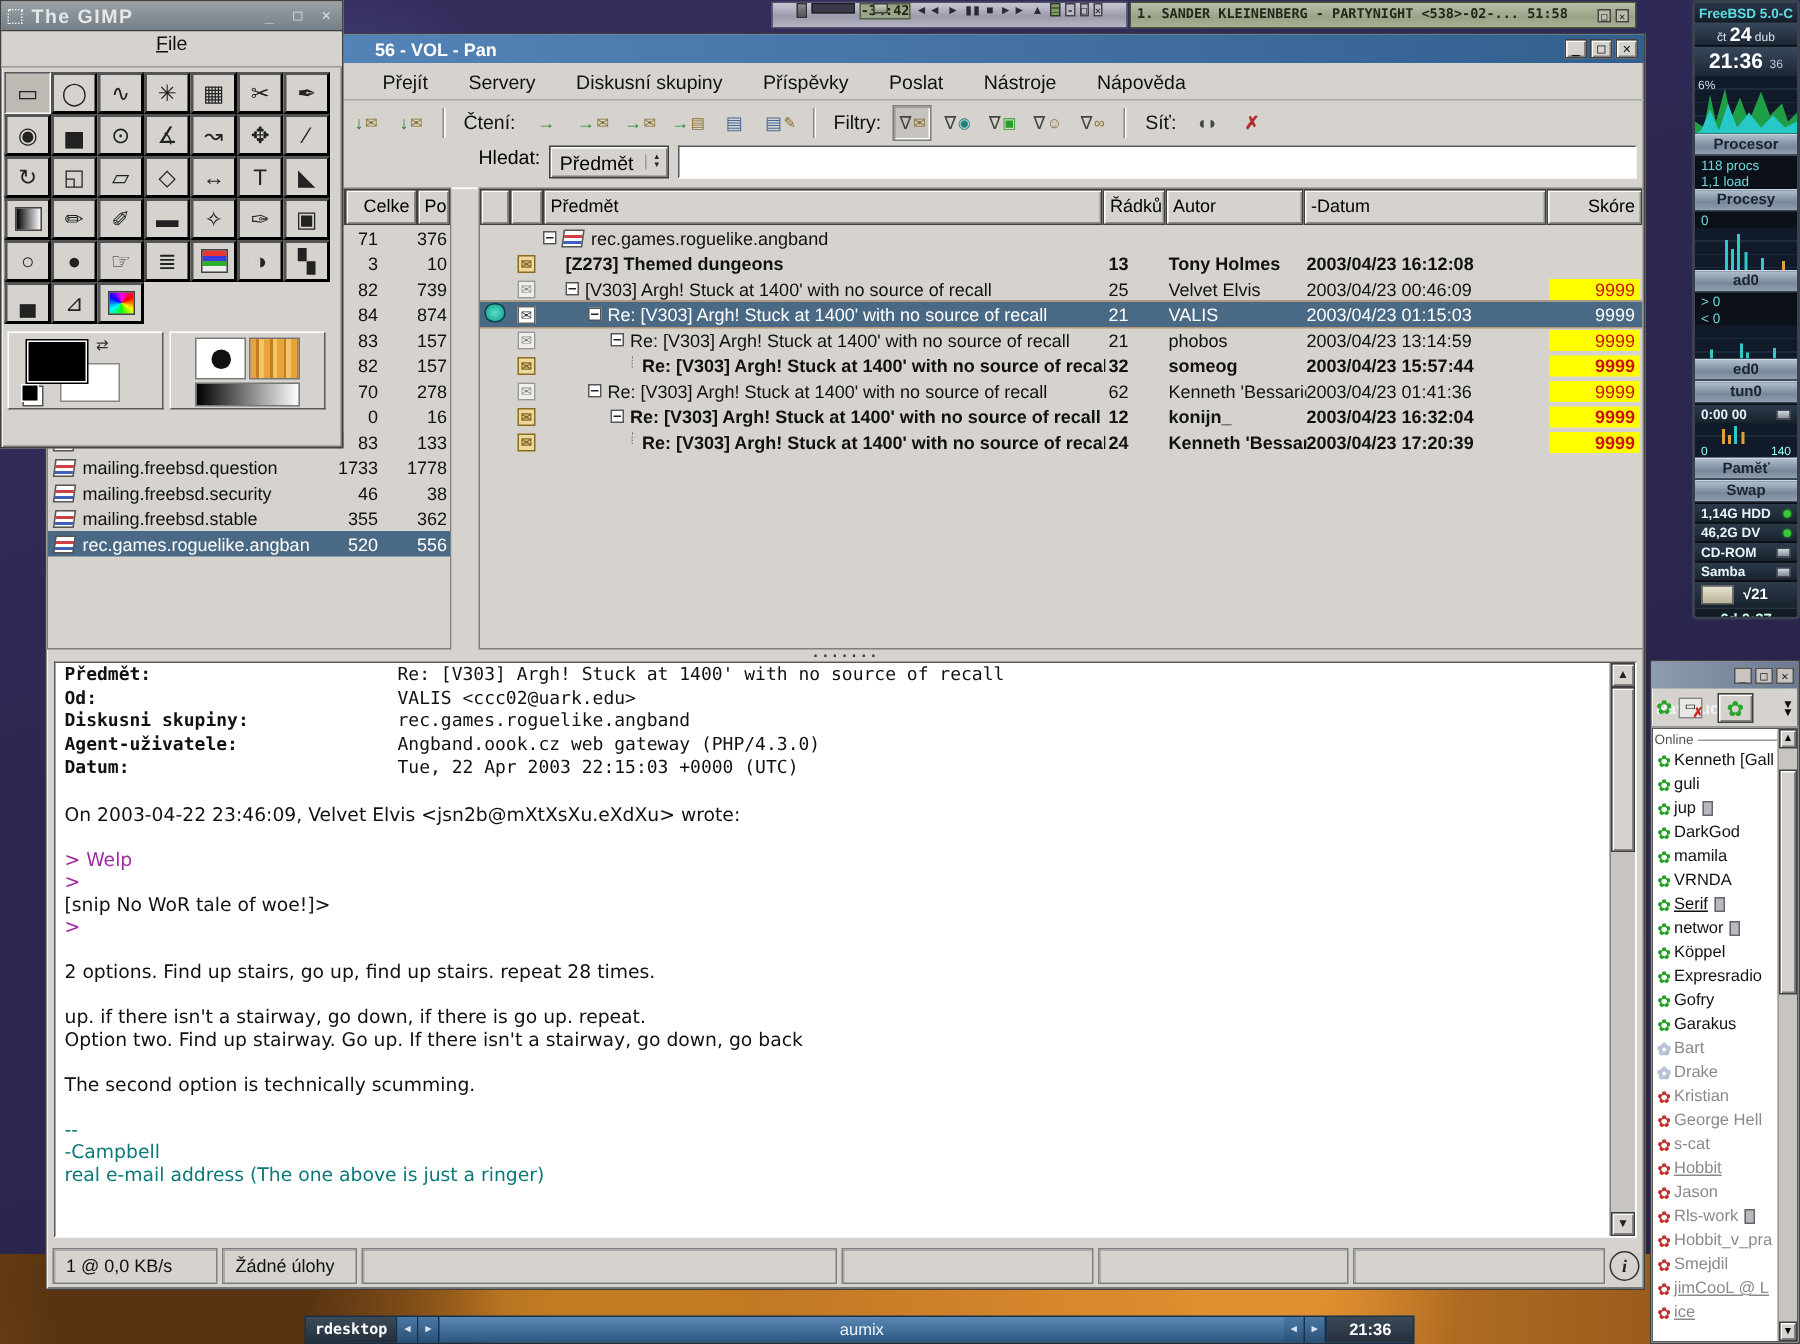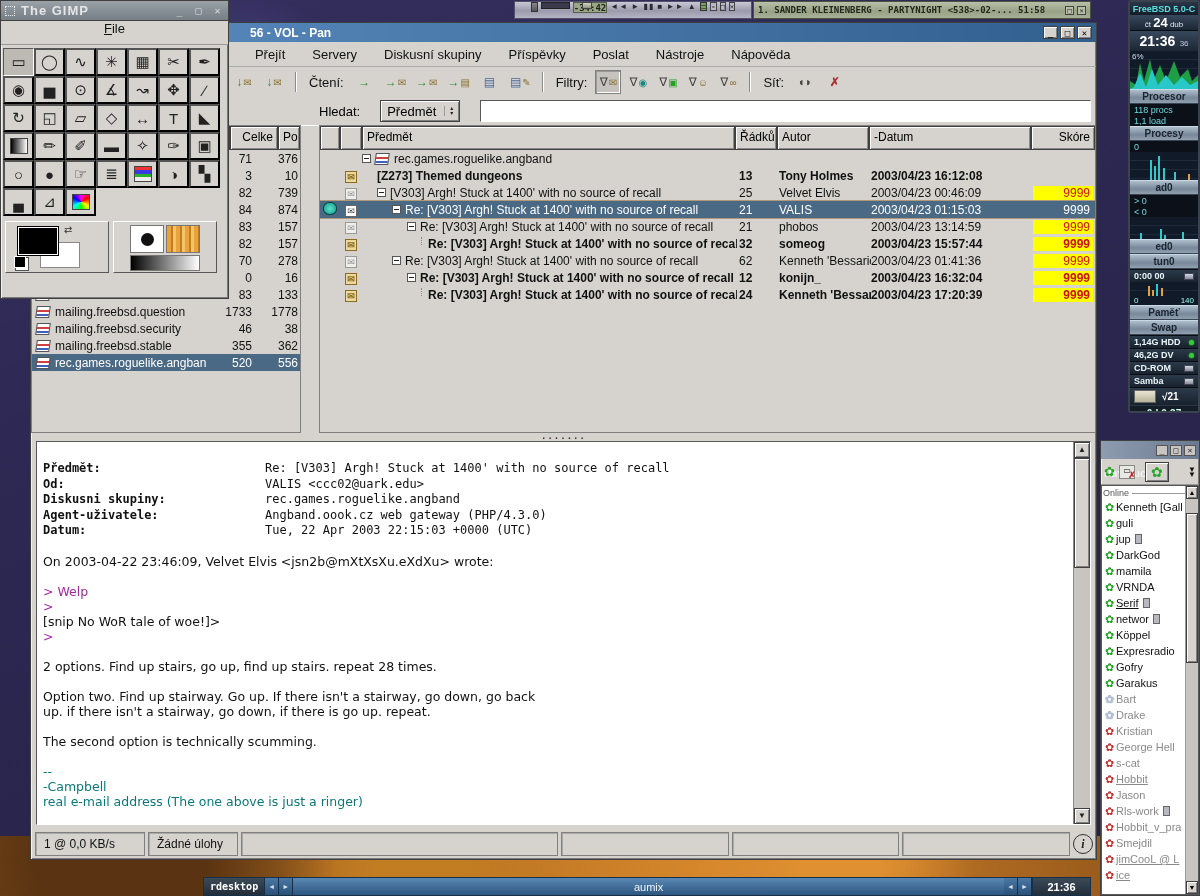--- a/index.html
+++ b/index.html
@@ -78,21 +78,21 @@
   .titem.sep i { display:block; width:2px; height:20px; border-left:1px solid #8a8a8a; border-right:1px solid #fff; margin:0 4px; }
   .titem .tlabel { font:13px "Liberation Sans",sans-serif; color:#111; padding:0 4px; }
   .tbtn { min-width:26px; height:24px; background:#d6d3ce; border:1px solid #d6d3ce; display:flex; align-items:center; justify-content:center; gap:0; font-size:12px; color:#444; padding:0 2px; }
   .titem.pressed .tbtn { background:#c6c3be; border:1px solid #808080; box-shadow:inset 1px 1px 0 #999, inset -1px -1px 0 #fff; }
   .titem.green .tbtn .g1 { color:#2e8b2e; font-weight:bold; }
   .titem.blue .tbtn .g1 { color:#4a6a9a; }
   .titem.red .tbtn .g1 { color:#b03030; font-weight:bold; }
   .titem.teal .tbtn .g2 { color:#18867e; }
   .titem.green2 .tbtn .g2 { color:#28a028; }
   .tbtn .g2 { font-size:10px; color:#8a7030; margin-left:1px; }
-  #pan .psearch { height:28px; display:flex; align-items:center; gap:20px; padding-left:288px; }
+  #pan .psearch { height:28px; display:flex; gap:6px; padding-left:288px; }
   #pan .psearch .slabel { font:13px "Liberation Sans",sans-serif; }
   #pan .combo { height:22px; background:#d6d3ce; border:1px solid #404040; box-shadow:inset 1px 1px 0 #fff,inset -1px -1px 0 #808080; display:flex; align-items:center; gap:8px; padding:0 6px; font:13px "Liberation Sans",sans-serif; }
   #pan .combo .spin { display:flex; flex-direction:column; font-size:6px; line-height:5px; color:#222; border-left:1px solid #999; padding-left:5px; }
   #pan .sinput { flex:1; height:22px; background:#fff; border:1px solid #58585a; border-right-color:#fff; border-bottom-color:#fff; margin-right:5px; font:13px "Liberation Sans",sans-serif; padding:0 4px; }
 
   
   #panes { position:absolute; left:0; top:102px; width:1065px; height:308px; display:flex; }
   #fpane { width:270px; border:1px solid #808080; background:#d6d3ce; overflow:hidden; }
   .hrow { display:flex; height:24px; }
   .hcell { background:#d6d3ce; border:1px solid #404040; box-shadow:inset 1px 1px 0 #fff, inset -1px -1px 0 #8a8a8a; font:12px "Liberation Sans",sans-serif; padding:3px 4px 0 4px; white-space:nowrap; overflow:hidden; }
@@ -131,21 +131,21 @@
   .m-row .date { width:162px; white-space:nowrap; overflow:hidden; flex:none; }
   .m-row .score { width:60px; margin-right:2px; text-align:right; flex:none; padding-right:3px; }
   .m-row.hasscore .score { background:#ffff00; color:#cc1111; }
   .m-row.sel { background:#4a6984; color:#fff; outline:1px solid #b09878; }
   .m-row.sel .score { background:none; color:#fff; }
 
   #csplit { position:absolute; left:0; top:410px; width:1065px; height:8px; text-align:center; font:bold 9px "DejaVu Sans Mono",monospace; color:#333; line-height:6px; letter-spacing:1px; }
 
   
   #tpane { position:absolute; left:5px; top:418px; width:1055px; height:384px; background:#fff; border:1px solid #58585a; border-right-color:#fff; border-bottom-color:#fff; display:flex; }
-  #tbody { flex:1; overflow:hidden; padding:19px 0 0 6px; }
+  #tbody { flex:1; overflow:hidden; padding:0 0 0 6px; }
   .h-line { display:flex; font:12px "DejaVu Sans Mono",monospace; line-height:15.5px; color:#111; }
   .h-line .hl { width:222px; font-weight:bold; flex:none; }
   .b-line { font:12.5px "DejaVu Sans",sans-serif; line-height:15px; min-height:15px; color:#111; white-space:pre; }
   .b-line.quote { color:#a02aa0; }
   .b-line.sig { color:#0b7878; }
   .vscroll { width:17px; background:#c8c5c0; border-left:1px solid #888; display:flex; flex-direction:column; }
   .vscroll .arr { height:16px; background:#d6d3ce; border:1px solid #404040; box-shadow:inset 1px 1px 0 #fff,inset -1px -1px 0 #808080; font-size:8px; text-align:center; line-height:14px; color:#222; }
   .vscroll .thumb { height:110px; background:#d6d3ce; border:1px solid #404040; box-shadow:inset 1px 1px 0 #fff,inset -1px -1px 0 #808080; }
   .vscroll .track { flex:1; }
 
@@ -202,21 +202,21 @@
   .ct.aw .cname, .ct.na .cname { color:#8a8a8a; }
   .ct.ul .cname { text-decoration:underline; }
   .ct .mob { display:none; width:7px; height:10px; background:#b8b8c0; border:1px solid #666; margin-left:4px; }
   .ct.mobile .mob { display:inline-block; }
   #licq .lscroll { width:13px; border-left:1px solid #999; background:#c8c5c0; display:flex; flex-direction:column; }
   #licq .lscroll .arr { height:13px; background:#d6d3ce; border:1px solid #404040; box-shadow:inset 1px 1px 0 #fff,inset -1px -1px 0 #808080; font-size:7px; text-align:center; line-height:11px; }
   #licq .lscroll .thumb { height:150px; margin-top:14px; background:#d6d3ce; border:1px solid #404040; box-shadow:inset 1px 1px 0 #fff,inset -1px -1px 0 #808080; }
   #licq .lscroll .track { flex:1; }
 
   
-  #tbar { left:203px; top:877px; width:888px; height:19px; background:linear-gradient(#5a88b4,#2c5680); border:1px solid #16304a; display:flex; align-items:stretch; }
+  #tbar { left:203px; top:877px; width:740px; height:19px; background:linear-gradient(#5a88b4,#2c5680); border:1px solid #16304a; display:flex; align-items:stretch; }
   #tbar .task { background:linear-gradient(#3c4a58,#222e3a); color:#fff; font:bold 10px "DejaVu Sans Mono",monospace; padding:0 6px; display:flex; align-items:center; border-right:1px solid #16304a; }
   #tbar .arrbtn { width:14px; background:linear-gradient(#4a78a4,#2a5076); border-right:1px solid #16304a; color:#d8e4f0; font-size:7px; display:flex; align-items:center; justify-content:center; }
   #tbar .mid { flex:1; display:flex; align-items:center; justify-content:center; color:#eef4fa; font:11px "Liberation Sans",sans-serif; }
   #tbar .clock { width:58px; background:linear-gradient(#3c4a58,#222e3a); color:#fff; font:bold 11px "Liberation Sans",sans-serif; display:flex; align-items:center; justify-content:center; border-left:1px solid #16304a; }
 </style>
 </head>
 <body>
 
 <div id="desktop">
   <div class="abs" id="wall-bottom"></div>
@@ -711,22 +711,22 @@
         <div class="b-line"></div>
             <div class="b-line">On 2003-04-22 23:46:09, Velvet Elvis &lt;jsn2b@mXtXsXu.eXdXu&gt; wrote:</div>
             <div class="b-line"></div>
             <div class="b-line quote">&gt; Welp</div>
             <div class="b-line quote">&gt;</div>
             <div class="b-line">[snip No WoR tale of woe!]&gt;</div>
             <div class="b-line quote">&gt;</div>
             <div class="b-line"></div>
             <div class="b-line">2 options. Find up stairs, go up, find up stairs. repeat 28 times.</div>
             <div class="b-line"></div>
+            <div class="b-line">up. if there isn't a stairway, go down, if there is go up. repeat.</div>
             <div class="b-line">Option two. Find up stairway. Go up. If there isn't a stairway, go down, go back</div>
-            <div class="b-line">up. if there isn't a stairway, go down, if there is go up. repeat.</div>
             <div class="b-line"></div>
             <div class="b-line">The second option is technically scumming.</div>
             <div class="b-line"></div>
             <div class="b-line sig">--</div>
             <div class="b-line sig">-Campbell</div>
             <div class="b-line sig">real e-mail address (The one above is just a ringer)</div>
           </div>
       </div>
       <div class="vscroll">
         <span class="arr">▲</span>

